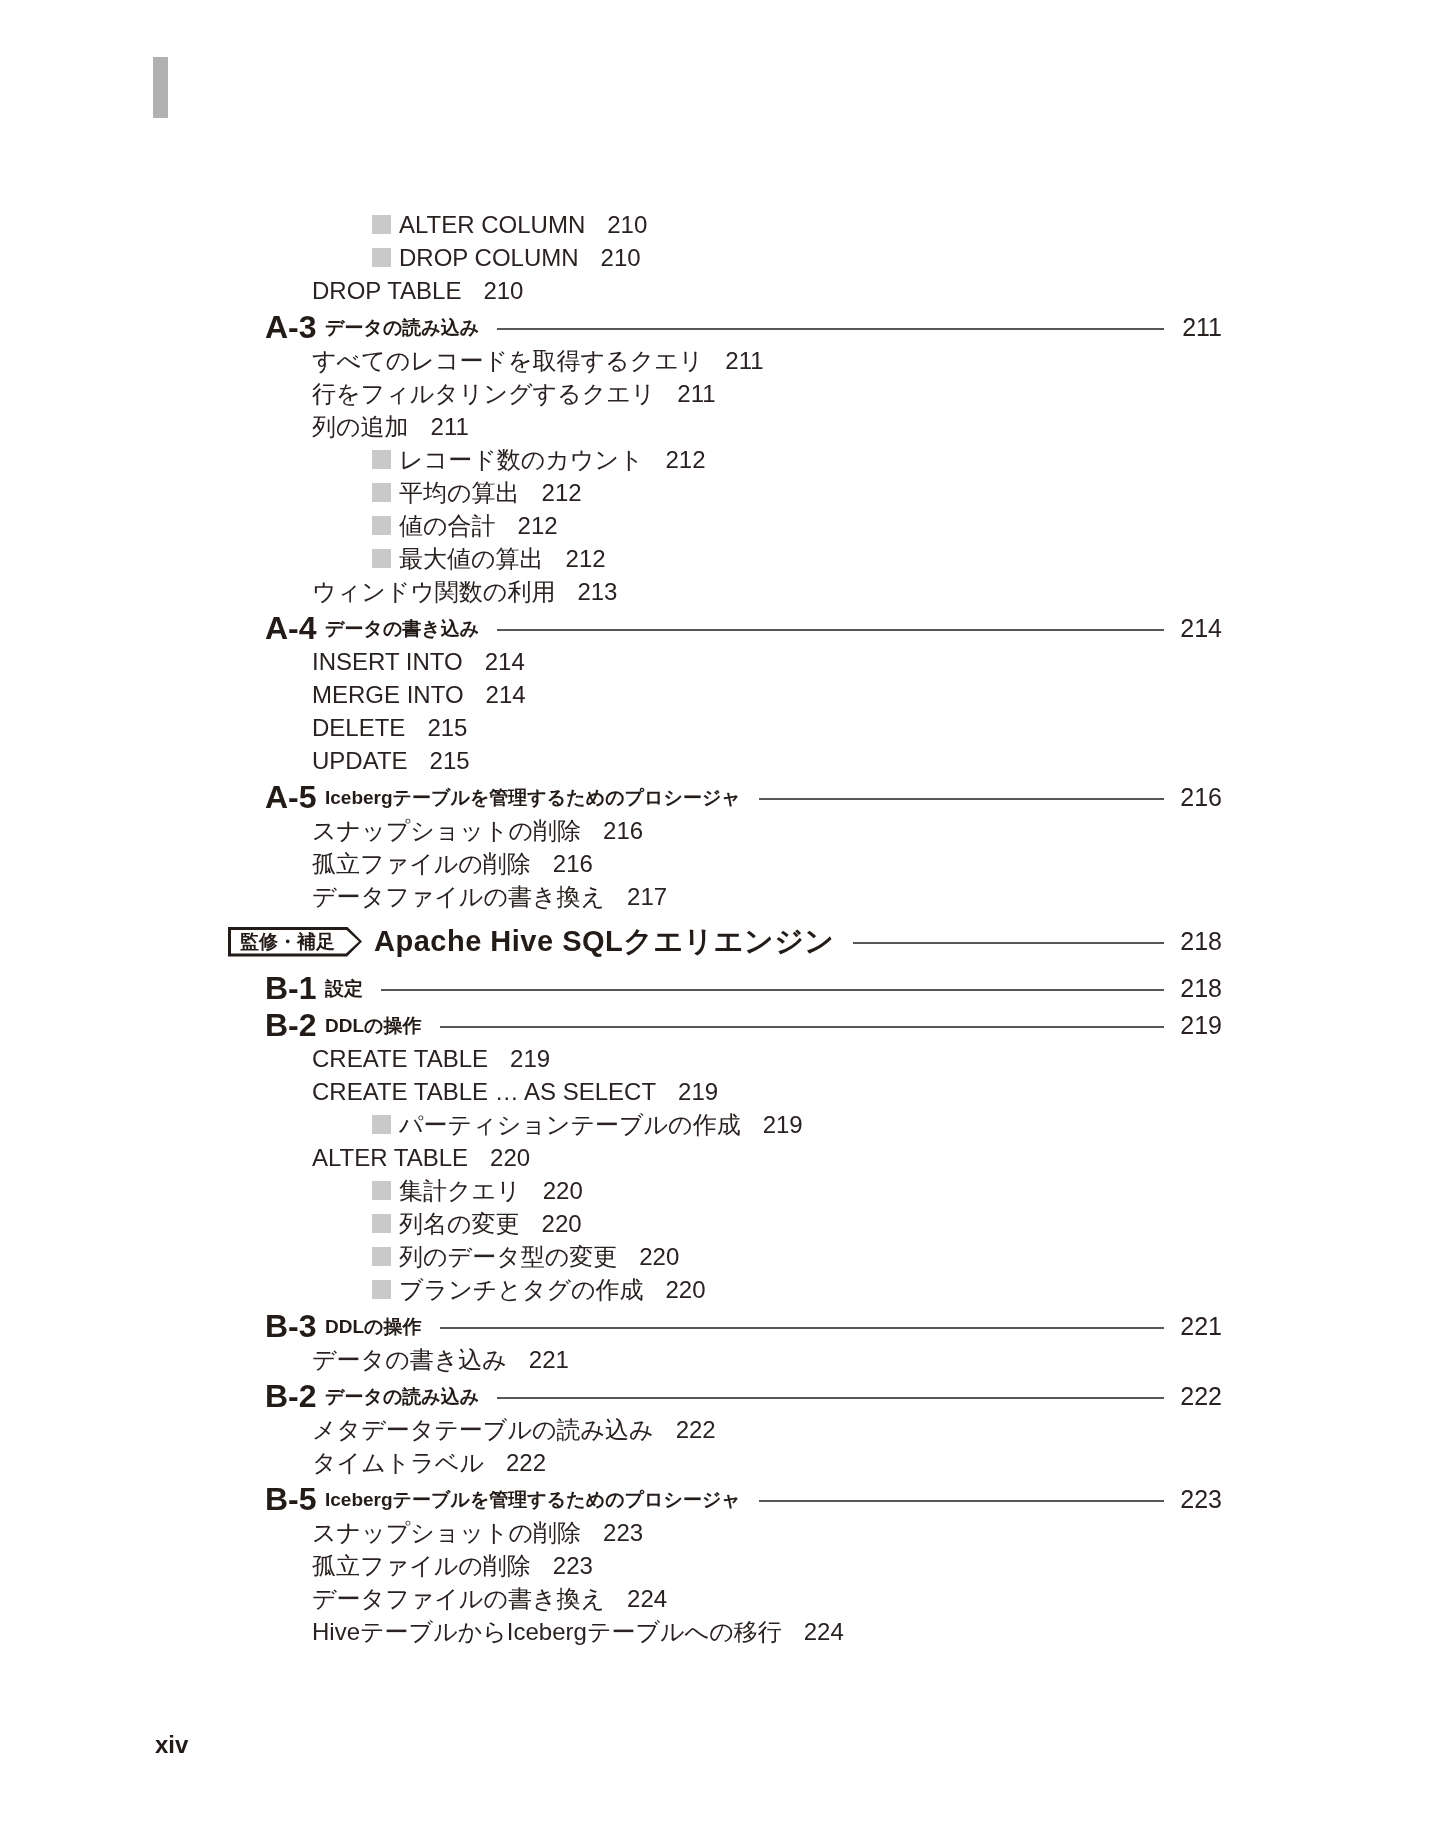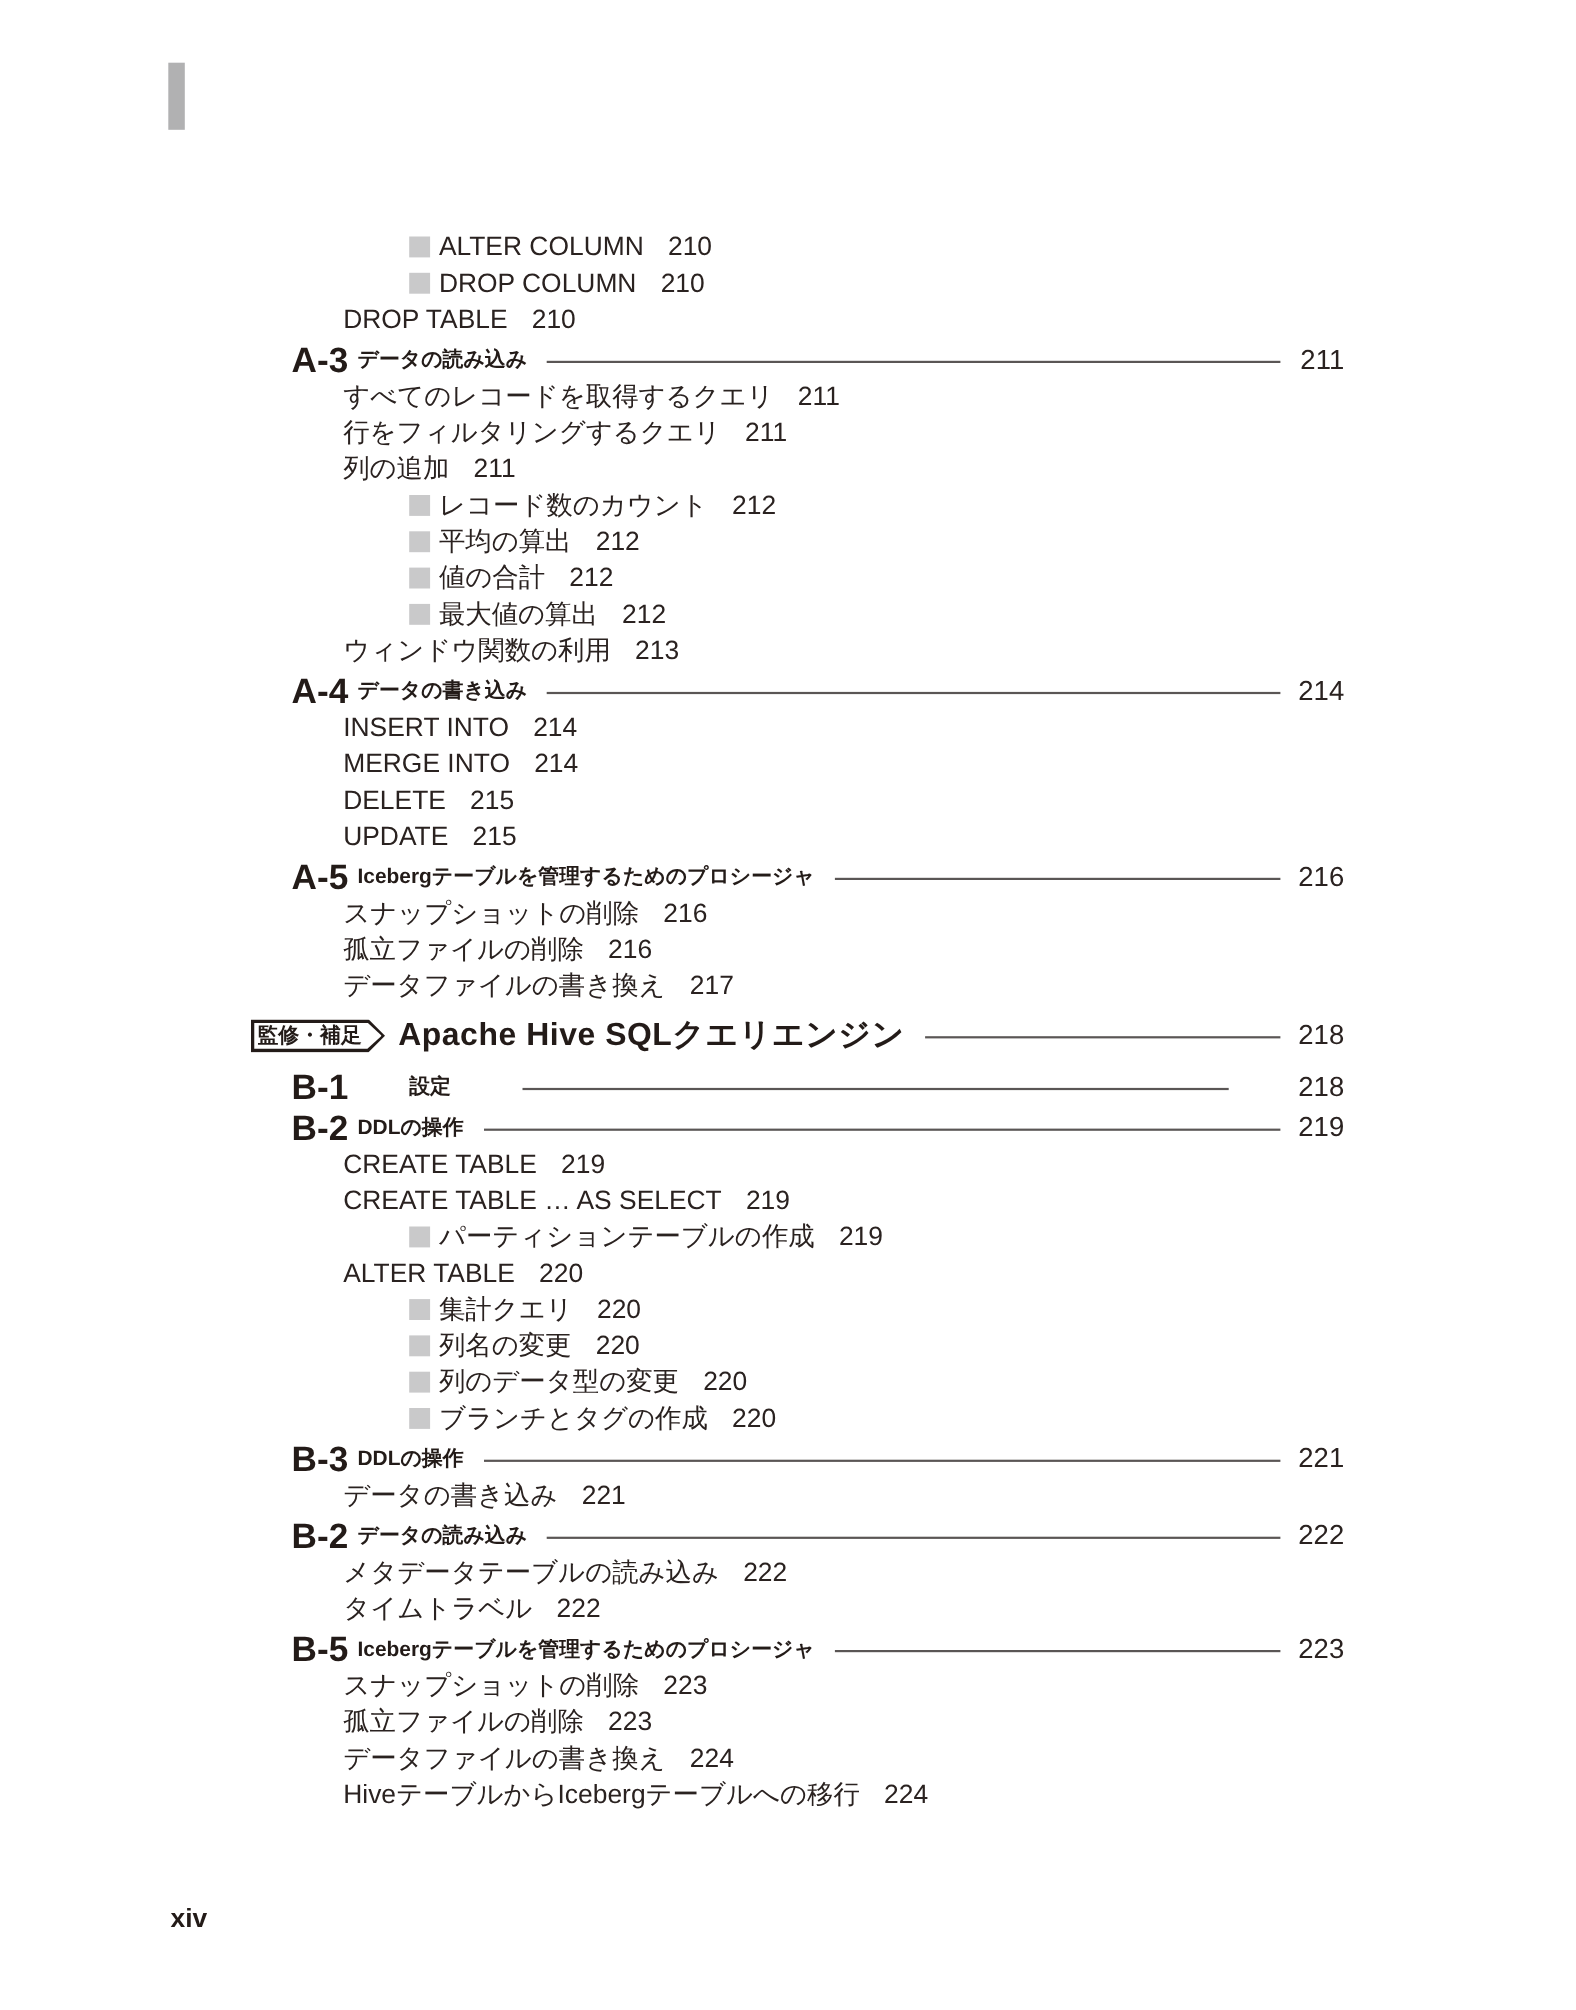--- a/index.html
+++ b/index.html
@@ -26,21 +26,21 @@
   .row {
     display:flex; align-items:center;
     height:33px; line-height:33px;
     padding-left:312px; padding-right:211px;
     box-sizing:border-box;
     white-space:nowrap;
   }
   .row-detail { padding-left:372px; }
   .row-section { padding-left:265px; margin-top:4px; }
   .row-part { padding-left:228px; margin-top:12px; }
-  .row-part + .row-section { margin-top:14px;gap:47px; }
+  .row-part + .row-section { margin-top:14px; }
   .bullet {
     flex:none; width:19px; height:19px;
     background:#c9c9ca; margin-right:8px;
   }
   .title { font-size:24px; color:#2a2220; }
   .inline-page { font-size:24px; color:#2a2220; margin-left:22px; }
   .sec-label {
     flex:none; width:60px;
     font-size:32px; font-weight:bold; color:#231b18;
   }
@@ -55,21 +55,21 @@
     flex:none; min-width:48px; text-align:right;
     font-size:25px; color:#2a2220;
   }
   
   .part-title {
     font-size:29px; font-weight:bold; color:#231b18;
     letter-spacing:0.5px;
   }
   .badge {
     flex:none; position:relative;
-    width:122px; height:30px; margin-right:12px;
+    width:122px; height:30px; margin-right:12px;padding-left:12px;
   }
   .badge-bg {
     position:absolute; inset:0; background:#231b18;
     clip-path:polygon(0 0, calc(100% - 15px) 0, 100% 50%, calc(100% - 15px) 100%, 0 100%);
   }
   .badge-fg {
     position:absolute; inset:3px; background:#ffffff;
     clip-path:polygon(0 0, calc(100% - 13px) 0, 100% 50%, calc(100% - 13px) 100%, 0 100%);
   }
   .badge-label {

